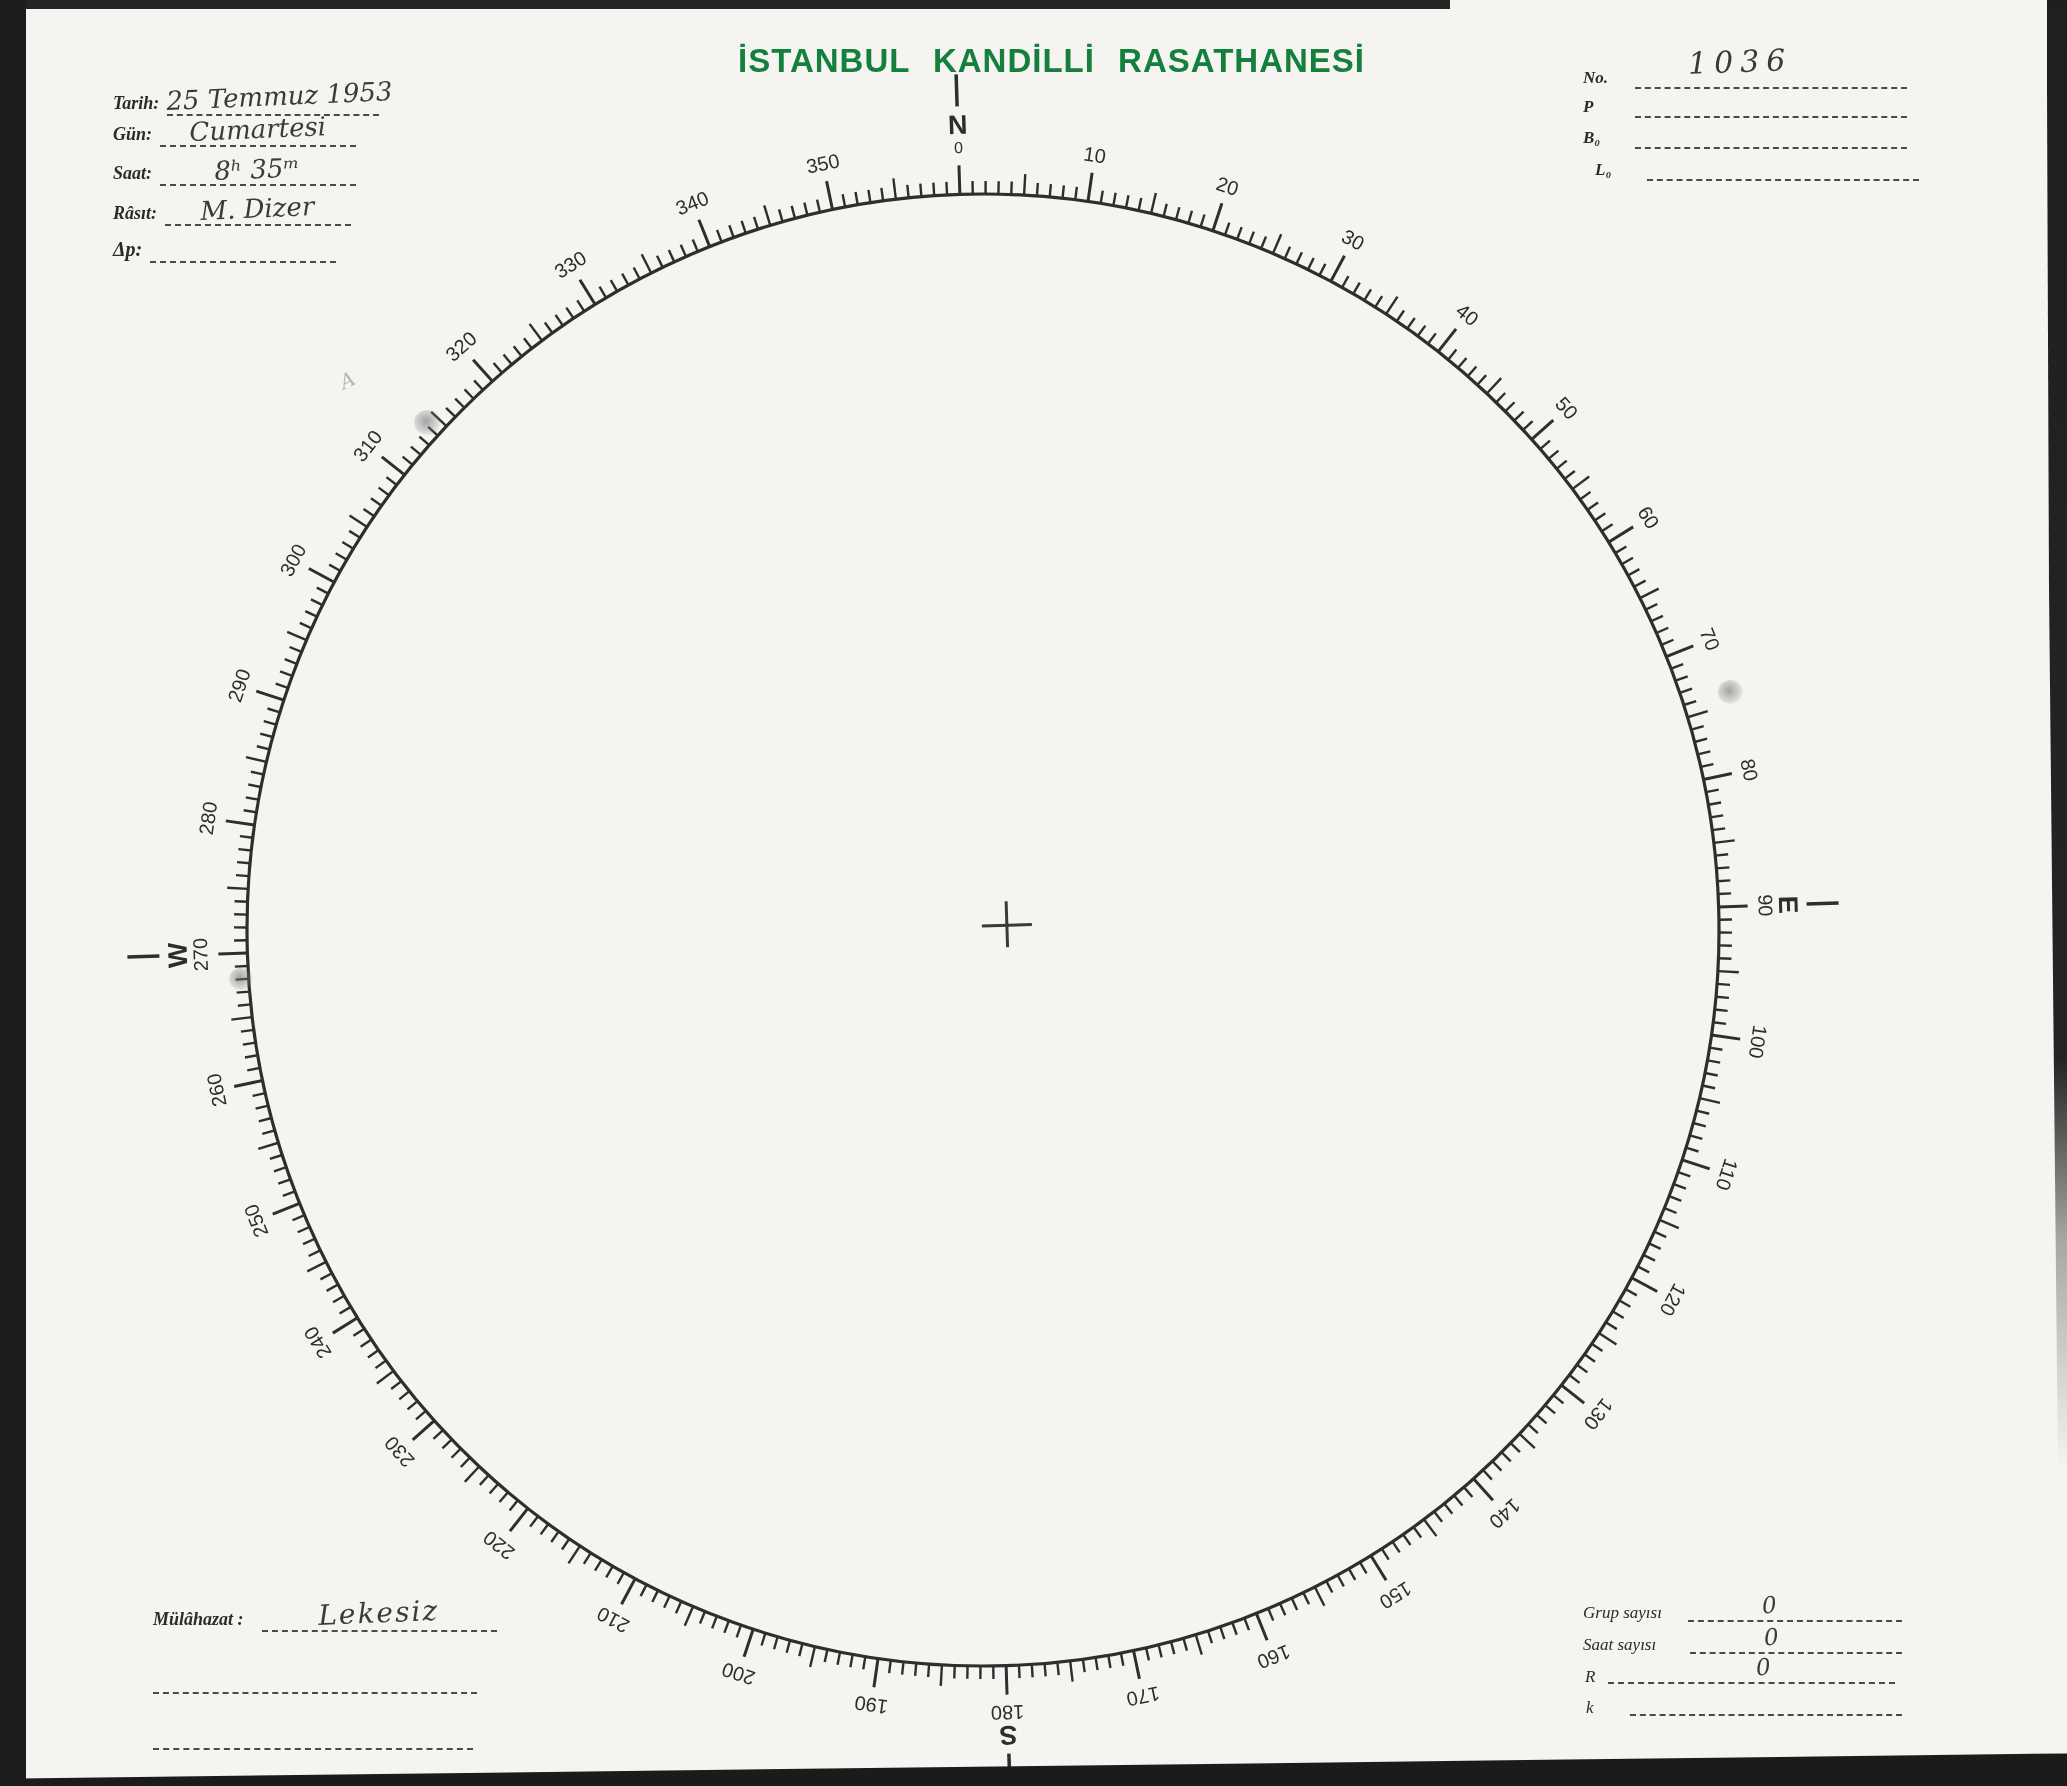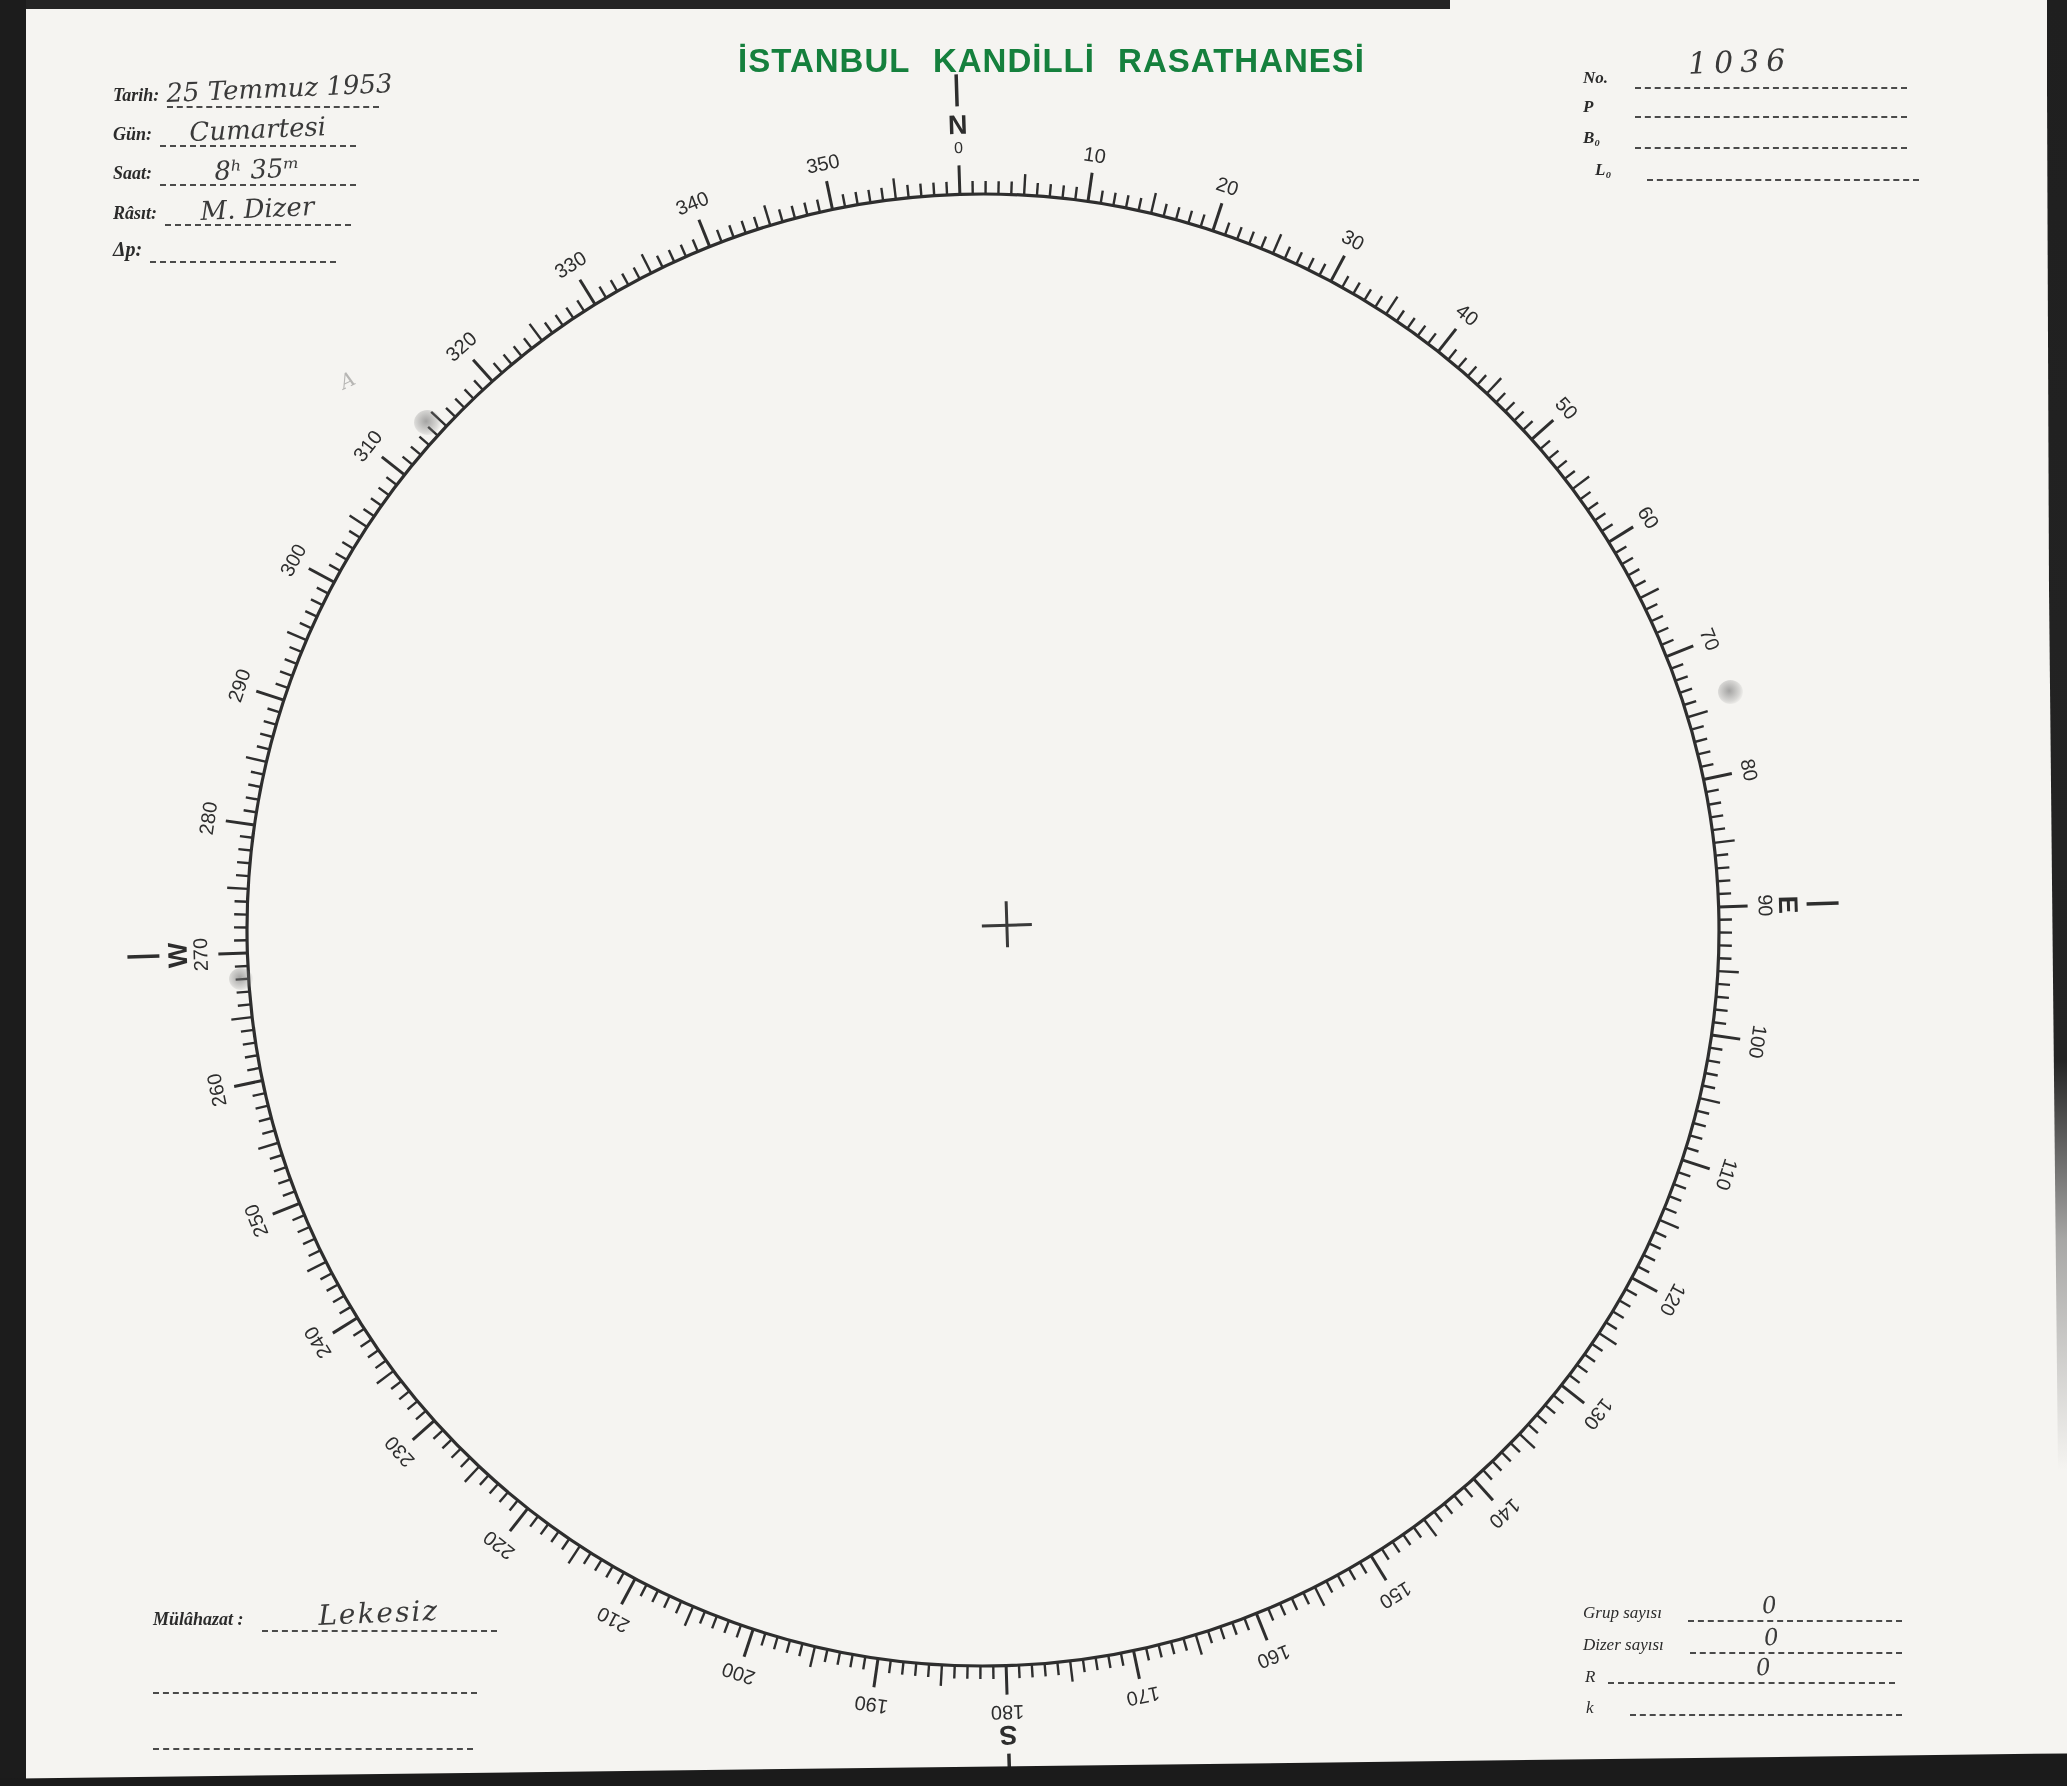--- a/index.html
+++ b/index.html
@@ -480,21 +480,21 @@
       <text transform="translate(880.0000000000001 1686) rotate(180)" text-anchor="middle" dy="0.35em" font-size="27" font-weight="bold">S</text>
       <line x1="880.0000000000001" y1="1704" x2="880.0000000000001" y2="1736" stroke="#2e2e2e" stroke-width="3.5"></line>
       <text transform="translate(74 880.0000000000001) rotate(270)" text-anchor="middle" dy="0.35em" font-size="27" font-weight="bold">W</text>
       <line x1="56" y1="880.0000000000001" x2="24" y2="880.0000000000001" stroke="#2e2e2e" stroke-width="3.5"></line>
       <line x1="879" y1="876" x2="929" y2="876" stroke="#3a3a3a" stroke-width="3"></line>
       <line x1="904" y1="852" x2="904" y2="898" stroke="#3a3a3a" stroke-width="3"></line>
     </svg>
 
   <div class="title">İSTANBUL KANDİLLİ RASATHANESİ</div>
 
-  <div class="frow" style="left:113px;top:80px">
+  <div class="frow" style="left:113px;top:88px">
     <span class="flabel">Tarih:</span>
     <span class="fline" style="width:212px"><span class="hand">25 Temmuz 1953</span></span>
   </div>
   <div class="frow" style="left:113px;top:119px">
     <span class="flabel">Gün:</span>
     <span class="fline" style="width:196px"><span class="hand">Cumartesi</span></span>
   </div>
   <div class="frow" style="left:113px;top:158px">
     <span class="flabel">Saat:</span>
     <span class="fline" style="width:196px"><span class="hand">8ʰ 35ᵐ</span></span>
@@ -530,21 +530,21 @@
     <span class="flabel" style="font-size:18px">Mülâhazat :</span>
     <span class="fline" style="width:235px;margin-left:10px"><span class="hand" style="font-size:28px;letter-spacing:2px">Lekesiz</span></span>
   </div>
   <div class="blank-line" style="left:153px;top:1670px;width:324px"></div>
   <div class="blank-line" style="left:153px;top:1726px;width:320px"></div>
 
   <span class="clabel" style="left:1583px;top:1603px">Grup sayısı</span>
   <span class="cline" style="left:1688px;top:1600px;width:214px"></span>
   <span class="cval" style="left:1762px;top:1592px">0</span>
 
-  <span class="clabel" style="left:1583px;top:1635px">Dizer sayısı</span>
+  <span class="clabel" style="left:1583px;top:1635px">Saat sayısı</span>
   <span class="cline" style="left:1690px;top:1632px;width:212px"></span>
   <span class="cval" style="left:1764px;top:1624px">0</span>
 
   <span class="clabel" style="left:1585px;top:1667px">R</span>
   <span class="cline" style="left:1608px;top:1662px;width:287px"></span>
   <span class="cval" style="left:1756px;top:1654px">0</span>
 
   <span class="clabel" style="left:1586px;top:1698px">k</span>
   <span class="cline" style="left:1630px;top:1694px;width:272px"></span>
 

